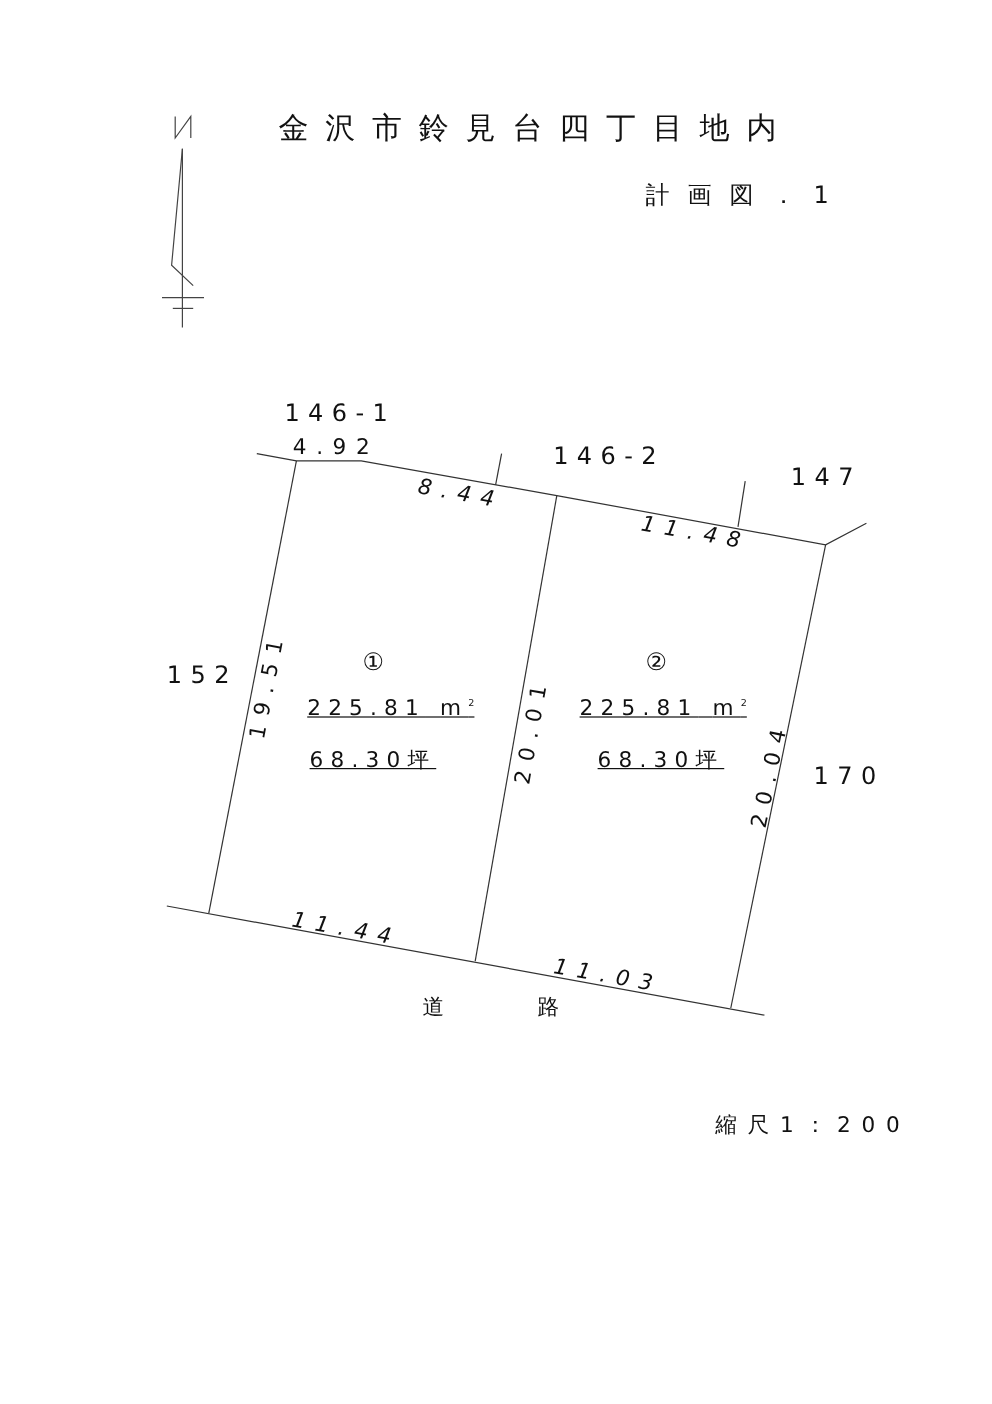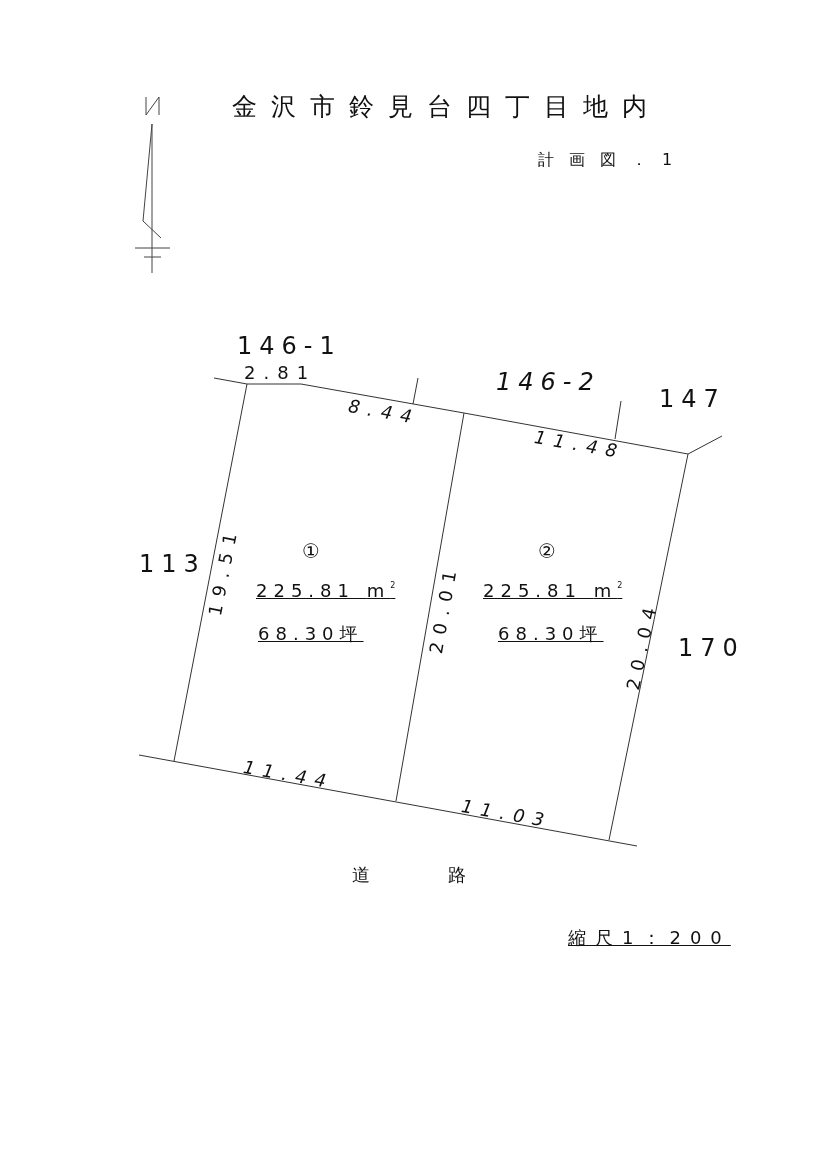--- a/index.html
+++ b/index.html
@@ -1,26 +1,26 @@
 <!DOCTYPE html>
 <html><head>
 <meta charset="utf-8">
 <style>
   html, body { margin: 0; padding: 0; background: #ffffff; }
   body { width: 827px; height: 1170px; position: relative; overflow: hidden;
          font-family: "DejaVu Sans", "Liberation Sans", sans-serif; color: #111; }
   svg.plan { position: absolute; left: 0; top: 0; }
   .t { position: absolute; white-space: nowrap; line-height: 1; }
   .title { font-size: 25px; letter-spacing: 14px; left: 232px; top: 94px; text-align: right; }
-  .subtitle { font-size: 16px; letter-spacing: 15px; left: 538px; top: 152px; }
-  .lot { font-size: 24px; letter-spacing: 7px; }
+  .subtitle { font-size: 20px; letter-spacing: 15px; left: 538px; top: 152px; }
+  .lot { font-size: 20px; letter-spacing: 7px; }
   .lotnum { font-size: 20px; }
   .area { font-size: 18px; letter-spacing: 6px; text-decoration: underline; }
-  .road { font-size: 18px; letter-spacing: 30px; left: 352px; top: 831px; margin-top: 35px; }
-  .scale { font-size: 18px; letter-spacing: 9px; left: 568px; top: 929px; text-decoration: underline; }
+  .road { font-size: 18px; letter-spacing: 30px; left: 352px; top: 831px; }
+  .scale { font-size: 18px; letter-spacing: 9px; left: 596px; top: 929px; }
   .dim { font-size: 18px; letter-spacing: 8px; font-style: italic; }
   .dimu { font-size: 18px; letter-spacing: 8px; }
   .sup { font-size: 8px; vertical-align: top; letter-spacing: 0; }
 </style>
 </head>
 <body>
 
 <svg class="plan" width="827" height="1170">
 
   <g stroke="#444" stroke-width="1" fill="none">
@@ -45,26 +45,26 @@
 
     <line x1="418" y1="378" x2="413" y2="404"></line>
     <line x1="621" y1="401" x2="615" y2="439"></line>
   </g>
 </svg>
 
 <div class="t title">金沢市鈴見台四丁目地内</div>
 <div class="t subtitle">計画図．1</div>
 
 <div class="t lot" style="left:237px;top:334px;">146-1</div>
-<div class="t lot" style="left:496px;top:370px;font-style:italic;">146-2</div>
+<div class="t lot" style="left:461px;top:370px;">146-2</div>
 <div class="t lot" style="left:659px;top:387px;">147</div>
-<div class="t lot" style="left:139px;top:552px;">113</div>
+<div class="t lot" style="left:139px;top:552px;">152</div>
 <div class="t lot" style="left:678px;top:636px;">170</div>
 
-<div class="t dimu" style="left:244px;top:364px;">2.81</div>
+<div class="t dimu" style="left:244px;top:364px;">4.92</div>
 <div class="t dim" style="left:350px;top:397px;transform:rotate(10deg);transform-origin:left top;">8.44</div>
 <div class="t dim" style="left:536px;top:428px;transform:rotate(10deg);transform-origin:left top;">11.48</div>
 <div class="t dimu" style="left:206px;top:614px;transform:rotate(-79deg);transform-origin:left top;">19.51</div>
 <div class="t dimu" style="left:427px;top:652px;transform:rotate(-80deg);transform-origin:left top;">20.01</div>
 <div class="t dimu" style="left:624px;top:688px;transform:rotate(-78deg);transform-origin:left top;">20.04</div>
 <div class="t dim" style="left:245px;top:758px;transform:rotate(10deg);transform-origin:left top;">11.44</div>
 <div class="t dim" style="left:463px;top:797px;transform:rotate(10deg);transform-origin:left top;">11.03</div>
 
 <div class="t lotnum" style="left:302px;top:541px;">①</div>
 <div class="t area" style="left:256px;top:582px;">

